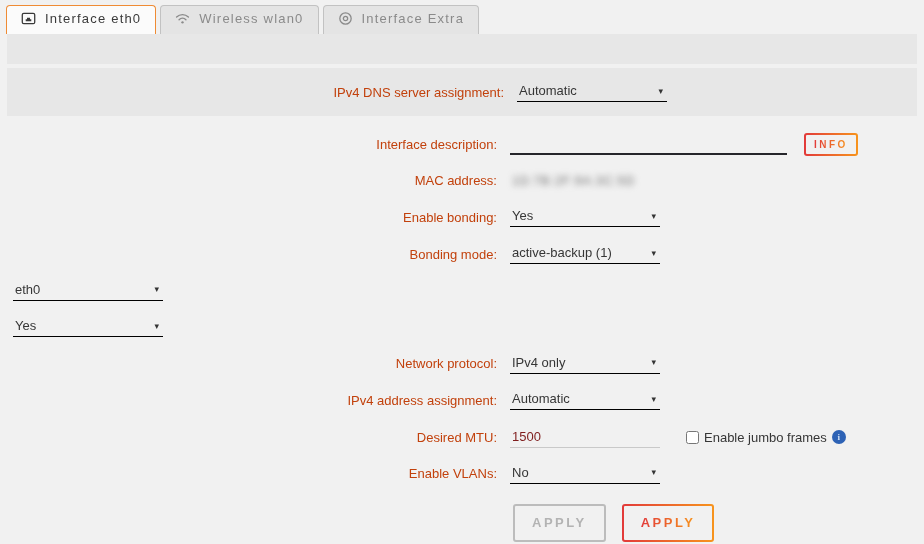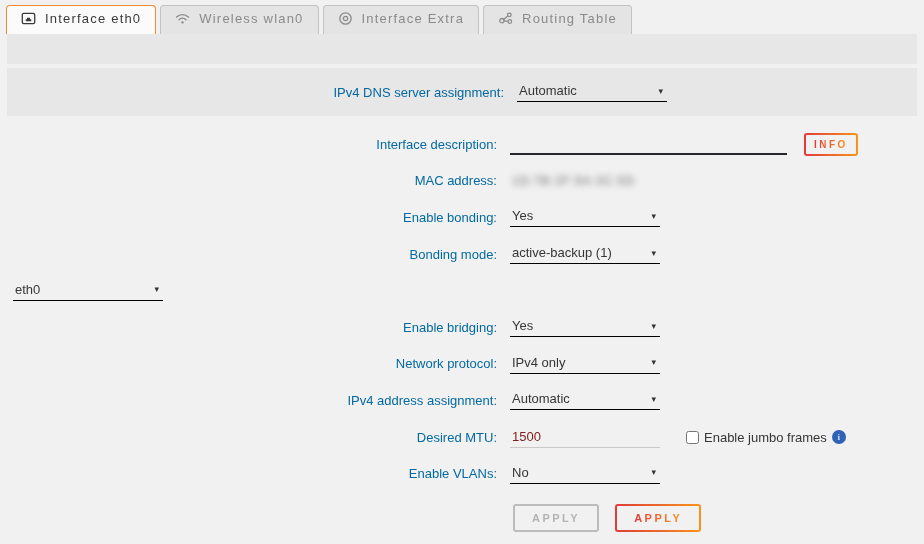--- a/index.html
+++ b/index.html
@@ -58,21 +58,21 @@
 
   .row {
     display: flex;
     align-items: center;
     height: 36.6px;
   }
   .lbl {
     width: 497px;
     text-align: right;
     flex: 0 0 497px;
-    color: #0369a1;
+    color: #c2410c;
   }
   .fld { margin-left: 13px; display: flex; align-items: center; }
 
   
   .uselect {
     display: inline-flex;
     justify-content: space-between;
     align-items: center;
     width: 150px;
     border-bottom: 1px solid #000000;
@@ -132,24 +132,24 @@
     font-weight: bold;
     font-family: "Liberation Serif", serif;
     cursor: pointer;
   }
 
   
   .btnrow { display: flex; gap: 16px; margin: 12px 0 0 513px; }
   .btn {
     display: inline-flex;
     align-items: center; justify-content: center;
-    height: 28px;
+    height: 38px;
     padding: 0 17px;
     border-radius: 3px;
-    font-size: 11px;
+    font-size: 13px;
     font-weight: bold;
     letter-spacing: 2.5px;
     cursor: pointer;
     background: transparent;
     font-family: "Liberation Sans", sans-serif;
   }
   .btn-disabled {
     border: 2px solid #bcbcbc;
     color: #b3b3b3;
     cursor: default;
@@ -201,31 +201,20 @@
   <div class="tab">
     <span class="ticon">
       <svg viewBox="0 0 14 14" fill="none" stroke="currentColor" stroke-width="1.2">
         <circle cx="7" cy="7" r="5.3"></circle>
         <circle cx="7" cy="7" r="2"></circle>
       </svg>
     </span>
     <span>Interface Extra</span>
   </div>
 
-  <div class="tab">
-    <span class="ticon">
-      <svg viewBox="0 0 14 14" fill="none" stroke="currentColor" stroke-width="1.2">
-        <circle cx="3.6" cy="9" r="2"></circle>
-        <circle cx="10.6" cy="3.6" r="1.7"></circle>
-        <circle cx="11" cy="9.8" r="1.7"></circle>
-        <path d="M5.3 7.9 L9.1 4.6 M5.5 9.3 L9.3 9.7"></path>
-      </svg>
-    </span>
-    <span>Routing Table</span>
-  </div>
 
 </div>
 
 <div class="band band1"></div>
 
 <div class="band band2">
   <div class="row" style="height:auto; width:100%;">
     <div class="lbl">IPv4 DNS server assignment:</div>
     <div class="fld">
       <div class="uselect">
@@ -278,21 +267,20 @@
   <div class="row">
     <div class="fld">
       <div class="uselect">
         <span>eth0</span>
         <span class="arrow">▾</span>
       </div>
     </div>
   </div>
 
   <div class="row">
-    <div class="lbl">Enable bridging:</div>
     <div class="fld">
       <div class="uselect">
         <span>Yes</span>
         <span class="arrow">▾</span>
       </div>
     </div>
   </div>
 
   <div class="row">
     <div class="lbl">Network protocol:</div>

